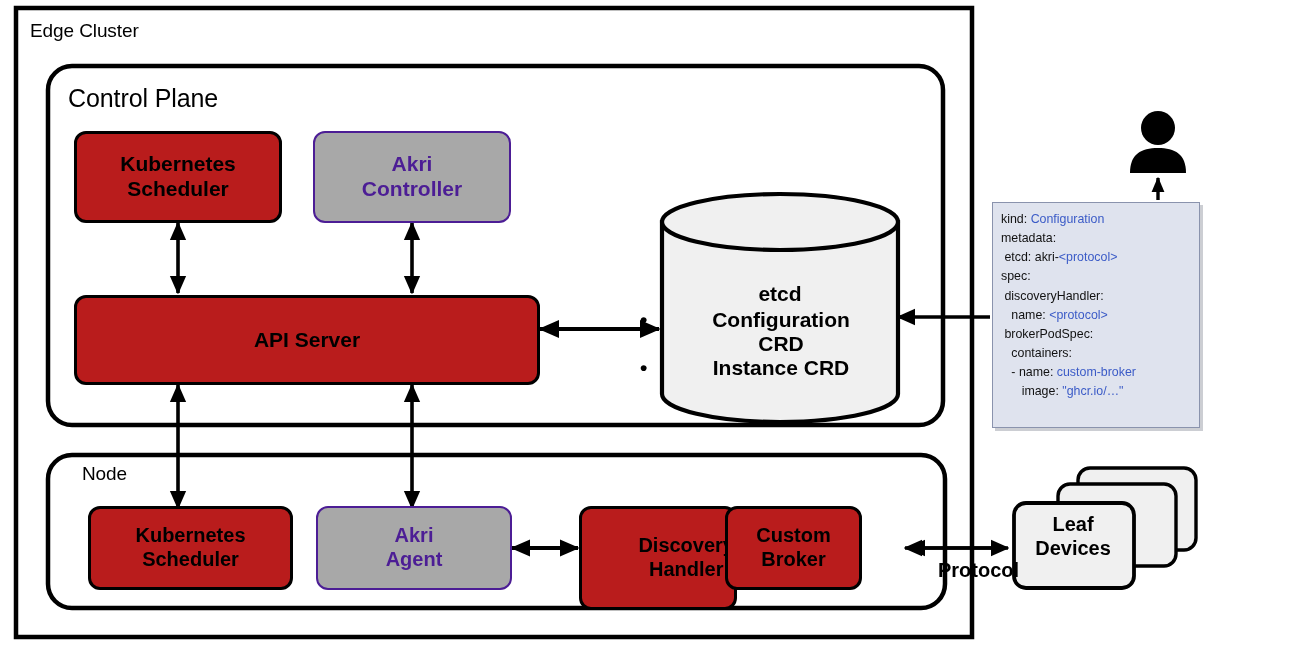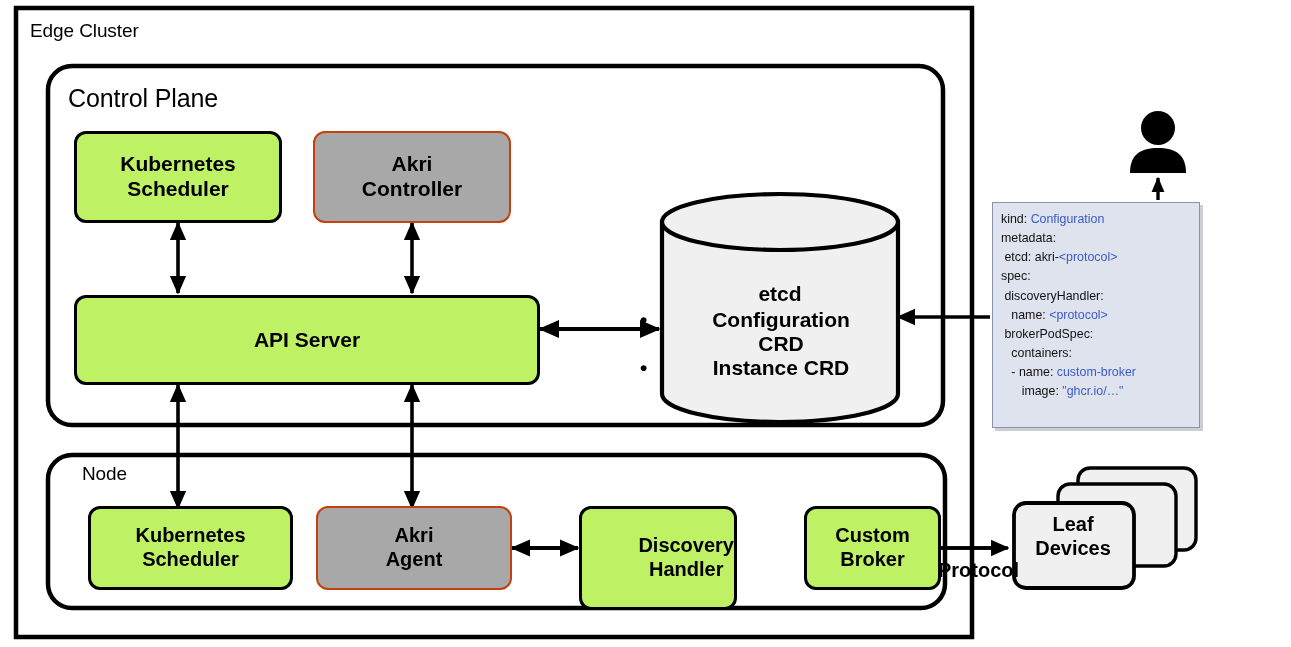--- a/index.html
+++ b/index.html
@@ -39,28 +39,28 @@
     box-sizing:border-box;
     display:flex;
     align-items:center;
     justify-content:center;
     text-align:center;
     font-weight:bold;
     line-height:1.18;
     border-radius:12px;
   }
   .box-light{
-    background:#bef264;
+    background:#b91c1c;
     border:3.2px solid #000000;
     color:#000000;
   }
   .box-gray{
     background:#a8a8a8;
-    border:2px solid #c2410c;
-    color:#000000;
+    border:2px solid #4c1d95;
+    color:#4c1d95;
   }
 
   
   #etcd-text{
     position:absolute;
     left:662px;
     top:282px;
     width:236px;
     text-align:center;
     font-weight:bold;
@@ -234,21 +234,21 @@
     </span>
   </div>
 
   <div class="node-box box-light" style="left:579px; top:506px; width:158px; height:104px; font-size:20px;justify-content:flex-end;">
     <span>
       <span>Discovery</span><br>
       <span>Handler</span>
     </span>
   </div>
 
-  <div class="node-box box-light" style="left:804px; top:506px; width:137px; height:84px; font-size:20px;">
+  <div class="node-box box-light" style="left:725px; top:506px; width:137px; height:84px; font-size:20px;">
     <span>
       <span>Custom</span><br>
       <span>Broker</span>
     </span>
   </div>
 
   <div id="protocol-label">Protocol</div>
 
   <div id="leaf-devices-text">
     <span>Leaf</span><br>

